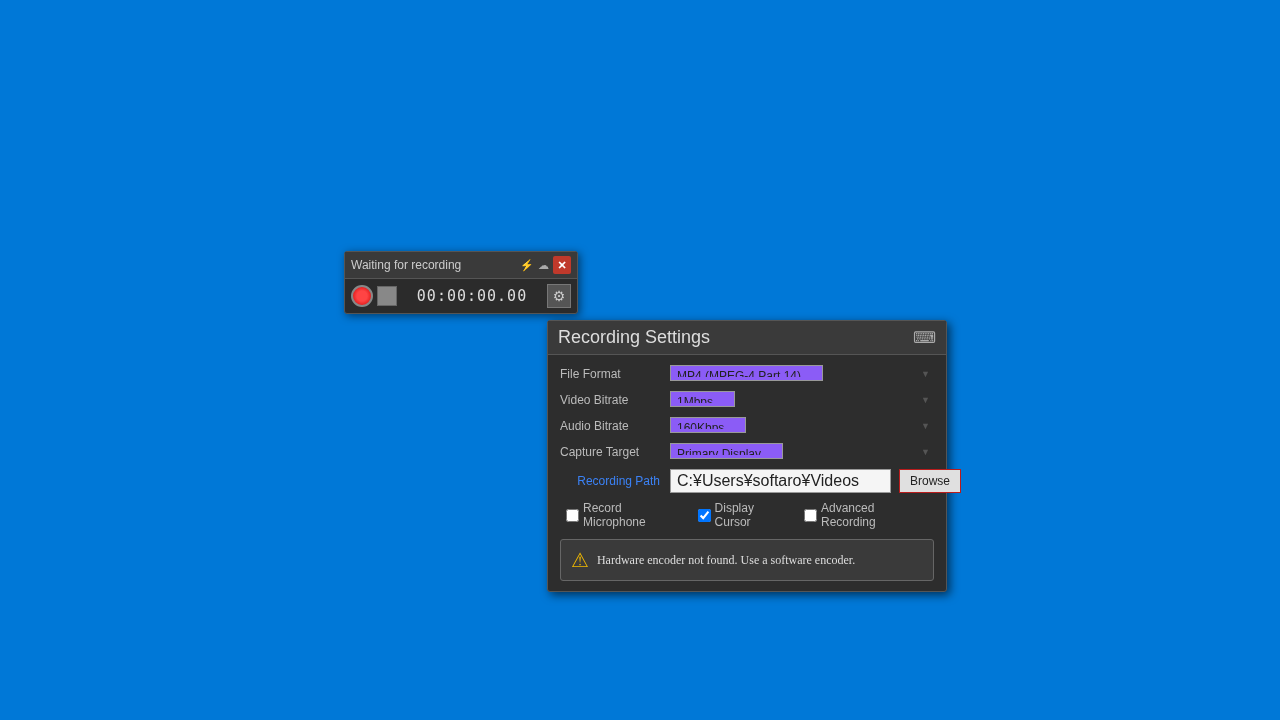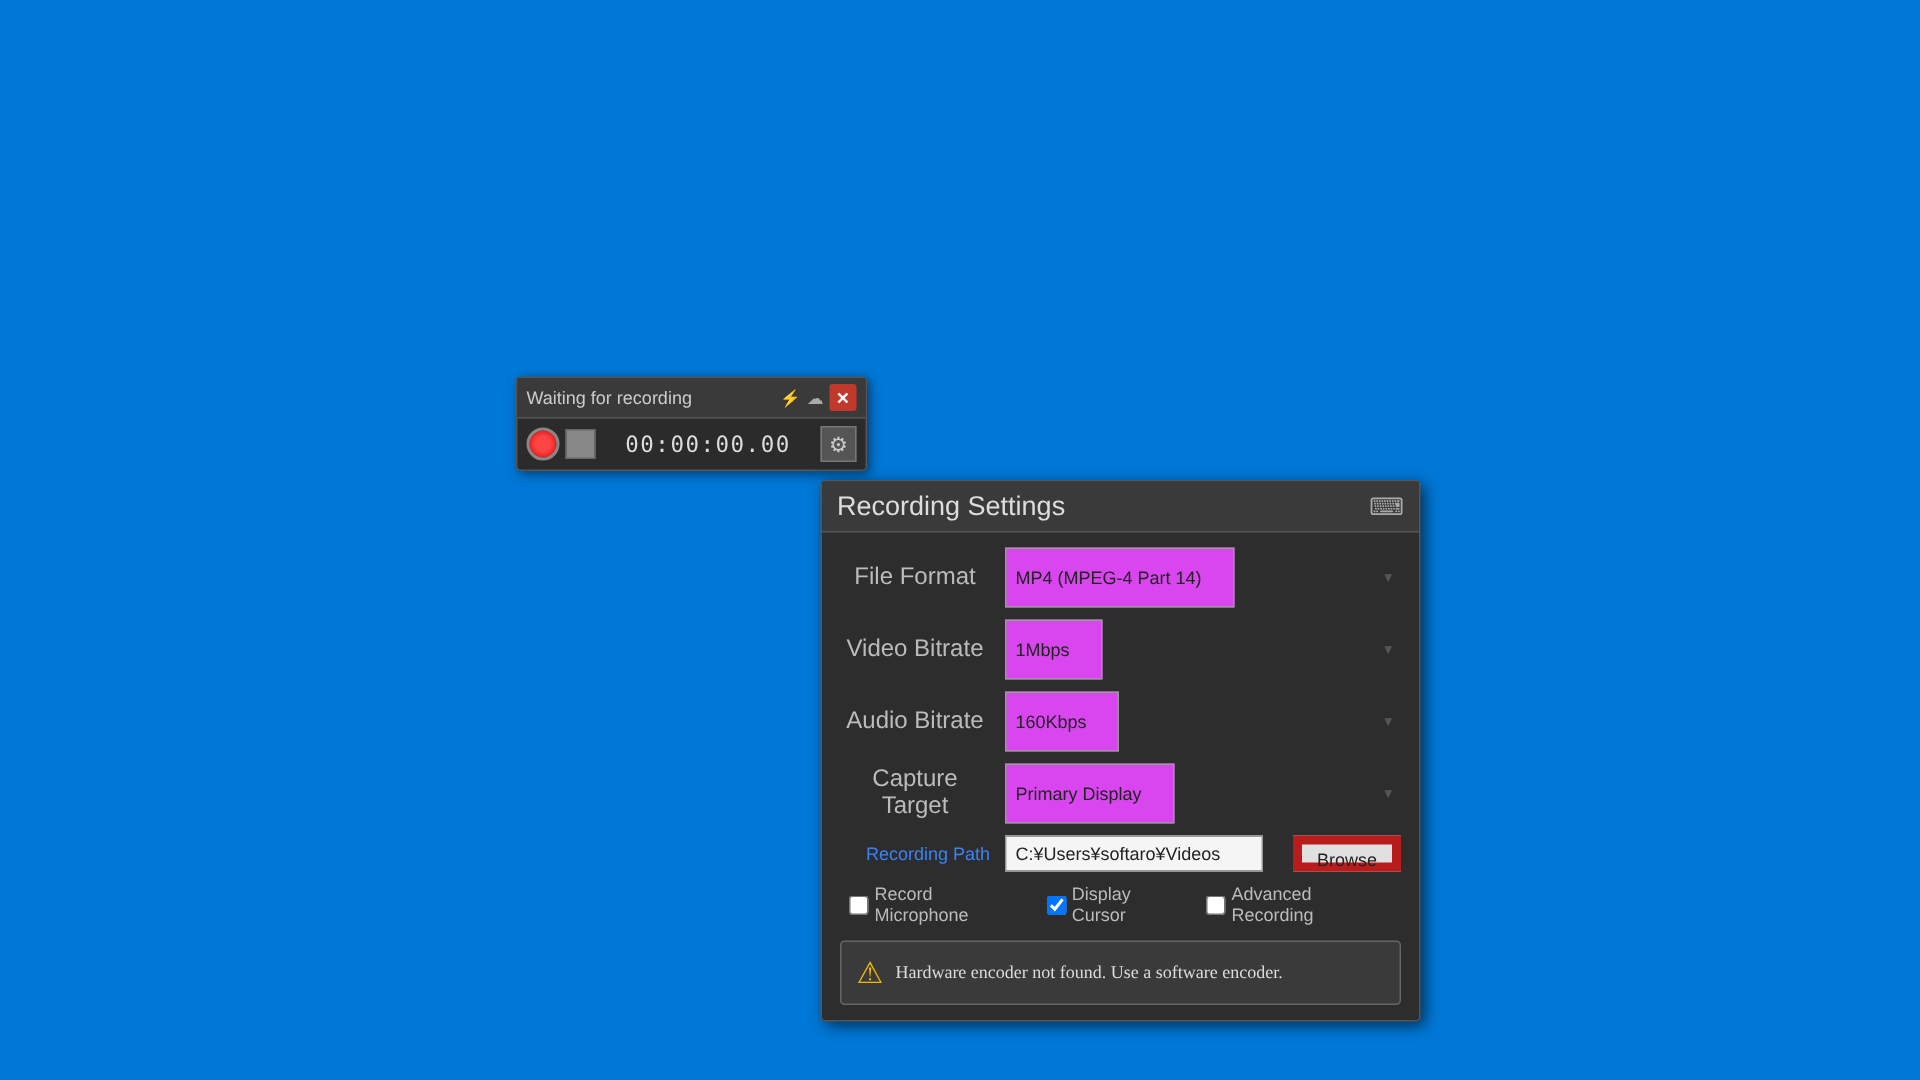--- a/index.html
+++ b/index.html
@@ -153,39 +153,39 @@
     }
 
     .settings-row {
       display: flex;
       align-items: center;
       margin-bottom: 8px;
     }
 
     .settings-label {
       color: #bbb;
-      font-size: 16px;
+      font-size: 12px;
       width: 110px;
-      text-align: center;
+      text-align: left;
       padding-right: 10px;
       flex-shrink: 0;
     }
 
     .settings-select {
       flex: 1;
-      background-color: #d946ef;
+      background-color: #8b5cf6;
       border: 1px solid #999;
       padding: 3px 20px 3px 6px;
       font-size: 12px;
       color: #222;
       appearance: none;
       -webkit-appearance: none;
       cursor: pointer;
       position: relative;
-      height: 40px;
+      height: 16px;
     }
 
     .select-wrapper {
       flex: 1;
       position: relative;
     }
 
     .select-wrapper::after {
       content: '▼';
       position: absolute;
@@ -210,29 +210,29 @@
       text-align: right;
       padding-right: 10px;
       flex-shrink: 0;
     }
 
     .recording-path-input {
       flex: 1;
       background-color: #f5f5f5;
       border: 1px solid #999;
       padding: 3px 6px;
-      font-size: 12px;
+      font-size: 16px;
       color: #222;
       height: 24px;
     }
 
     .browse-btn {
-      margin-left: 20px;
+      margin-left: 8px;
       background-color: #e0e0e0;
-      border: 6px solid #b91c1c;
+      border: 1px solid #b91c1c;
       padding: 3px 10px;
       font-size: 12px;
       cursor: pointer;
       color: #222;
       height: 24px;
       white-space: nowrap;
     }
 
     .checkboxes-row {
       display: flex;

